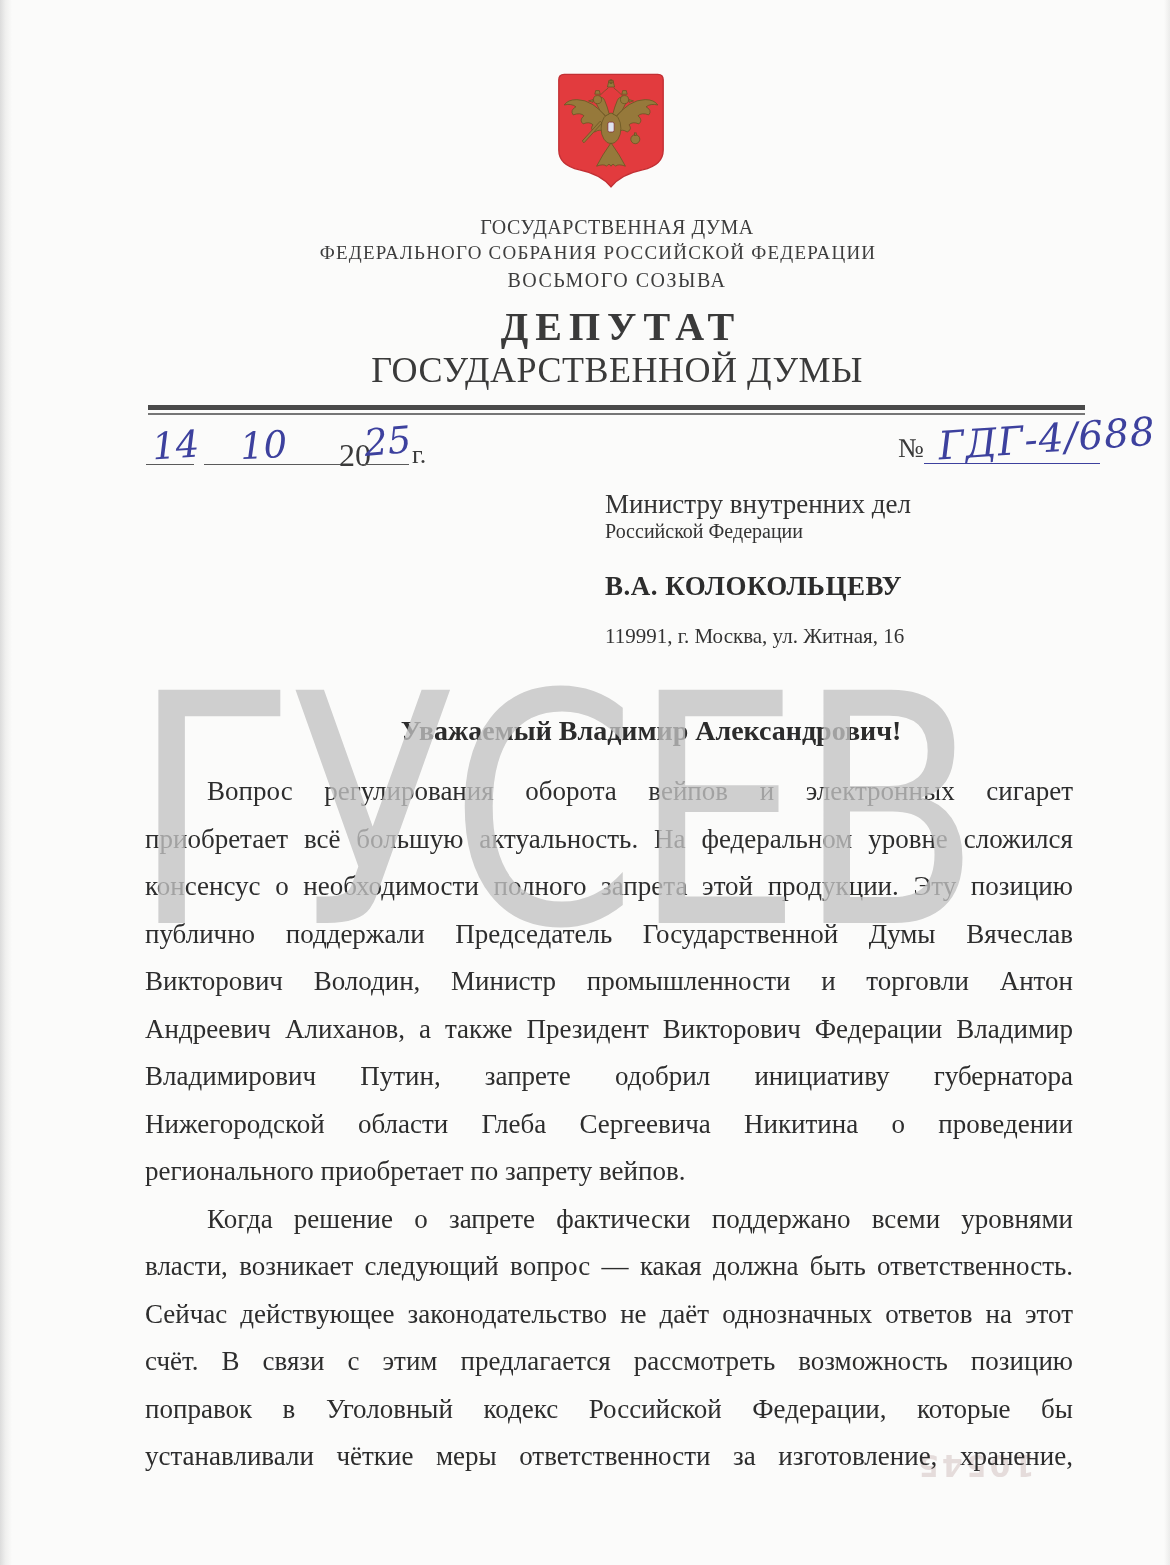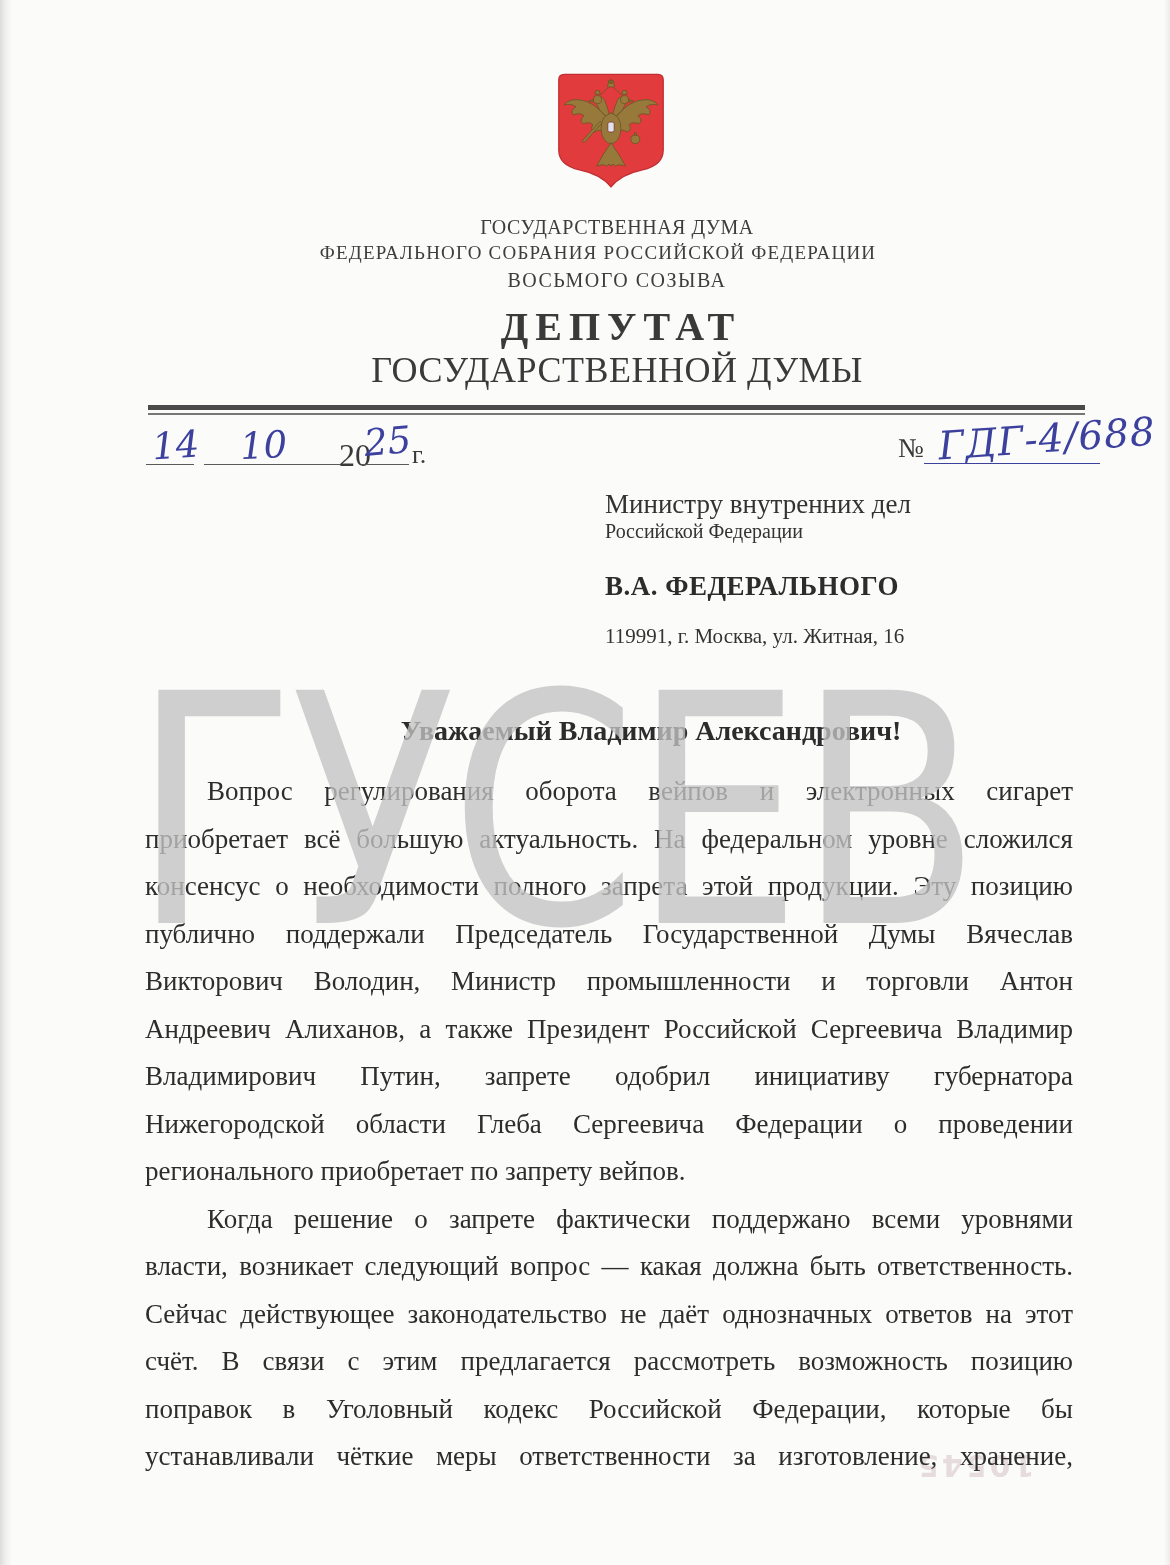--- a/index.html
+++ b/index.html
@@ -156,34 +156,34 @@
     <div class="hw hw-year">25</div>
     <div class="uline u-year"></div>
     <div class="printed d-suffix">г.</div>
 
     <div class="printed n-label">№</div>
     <div class="hw hw-num">ГДГ-4/688</div>
     <div class="uline u-num"></div>
 
     <div class="addr addr-1">Министру внутренних дел</div>
     <div class="addr addr-2">Российской Федерации</div>
-    <div class="addr addr-name">В.А. ФЕДЕРАЛЬНОГО</div>
+    <div class="addr addr-name">В.А. КОЛОКОЛЬЦЕВУ</div>
     <div class="addr addr-addr">119991, г. Москва, ул. Житная, 16</div>
 
     <div class="salutation">Уважаемый Владимир Александрович!</div>
 
     <div class="body-block">
       <div class="bl just indent">Вопрос регулирования оборота вейпов и электронных сигарет</div>
       <div class="bl just">приобретает всё большую актуальность. На федеральном уровне сложился</div>
       <div class="bl just">консенсус о необходимости полного запрета этой продукции. Эту позицию</div>
       <div class="bl just">публично поддержали Председатель Государственной Думы Вячеслав</div>
       <div class="bl just">Викторович Володин, Министр промышленности и торговли Антон</div>
-      <div class="bl just">Андреевич Алиханов, а также Президент Российской Сергеевича Владимир</div>
+      <div class="bl just">Андреевич Алиханов, а также Президент Викторович Федерации Владимир</div>
       <div class="bl just">Владимирович Путин, запрете одобрил инициативу губернатора</div>
-      <div class="bl just">Нижегородской области Глеба Сергеевича Федерации о проведении</div>
+      <div class="bl just">Нижегородской области Глеба Сергеевича Никитина о проведении</div>
       <div class="bl last">регионального приобретает по запрету вейпов.</div>
       <div class="bl just indent">Когда решение о запрете фактически поддержано всеми уровнями</div>
       <div class="bl just">власти, возникает следующий вопрос — какая должна быть ответственность.</div>
       <div class="bl just">Сейчас действующее законодательство не даёт однозначных ответов на этот</div>
       <div class="bl just">счёт. В связи с этим предлагается рассмотреть возможность позицию</div>
       <div class="bl just">поправок в Уголовный кодекс Российской Федерации, которые бы</div>
       <div class="bl just">устанавливали чёткие меры ответственности за изготовление, хранение,</div>
     </div>
 
   </div>

